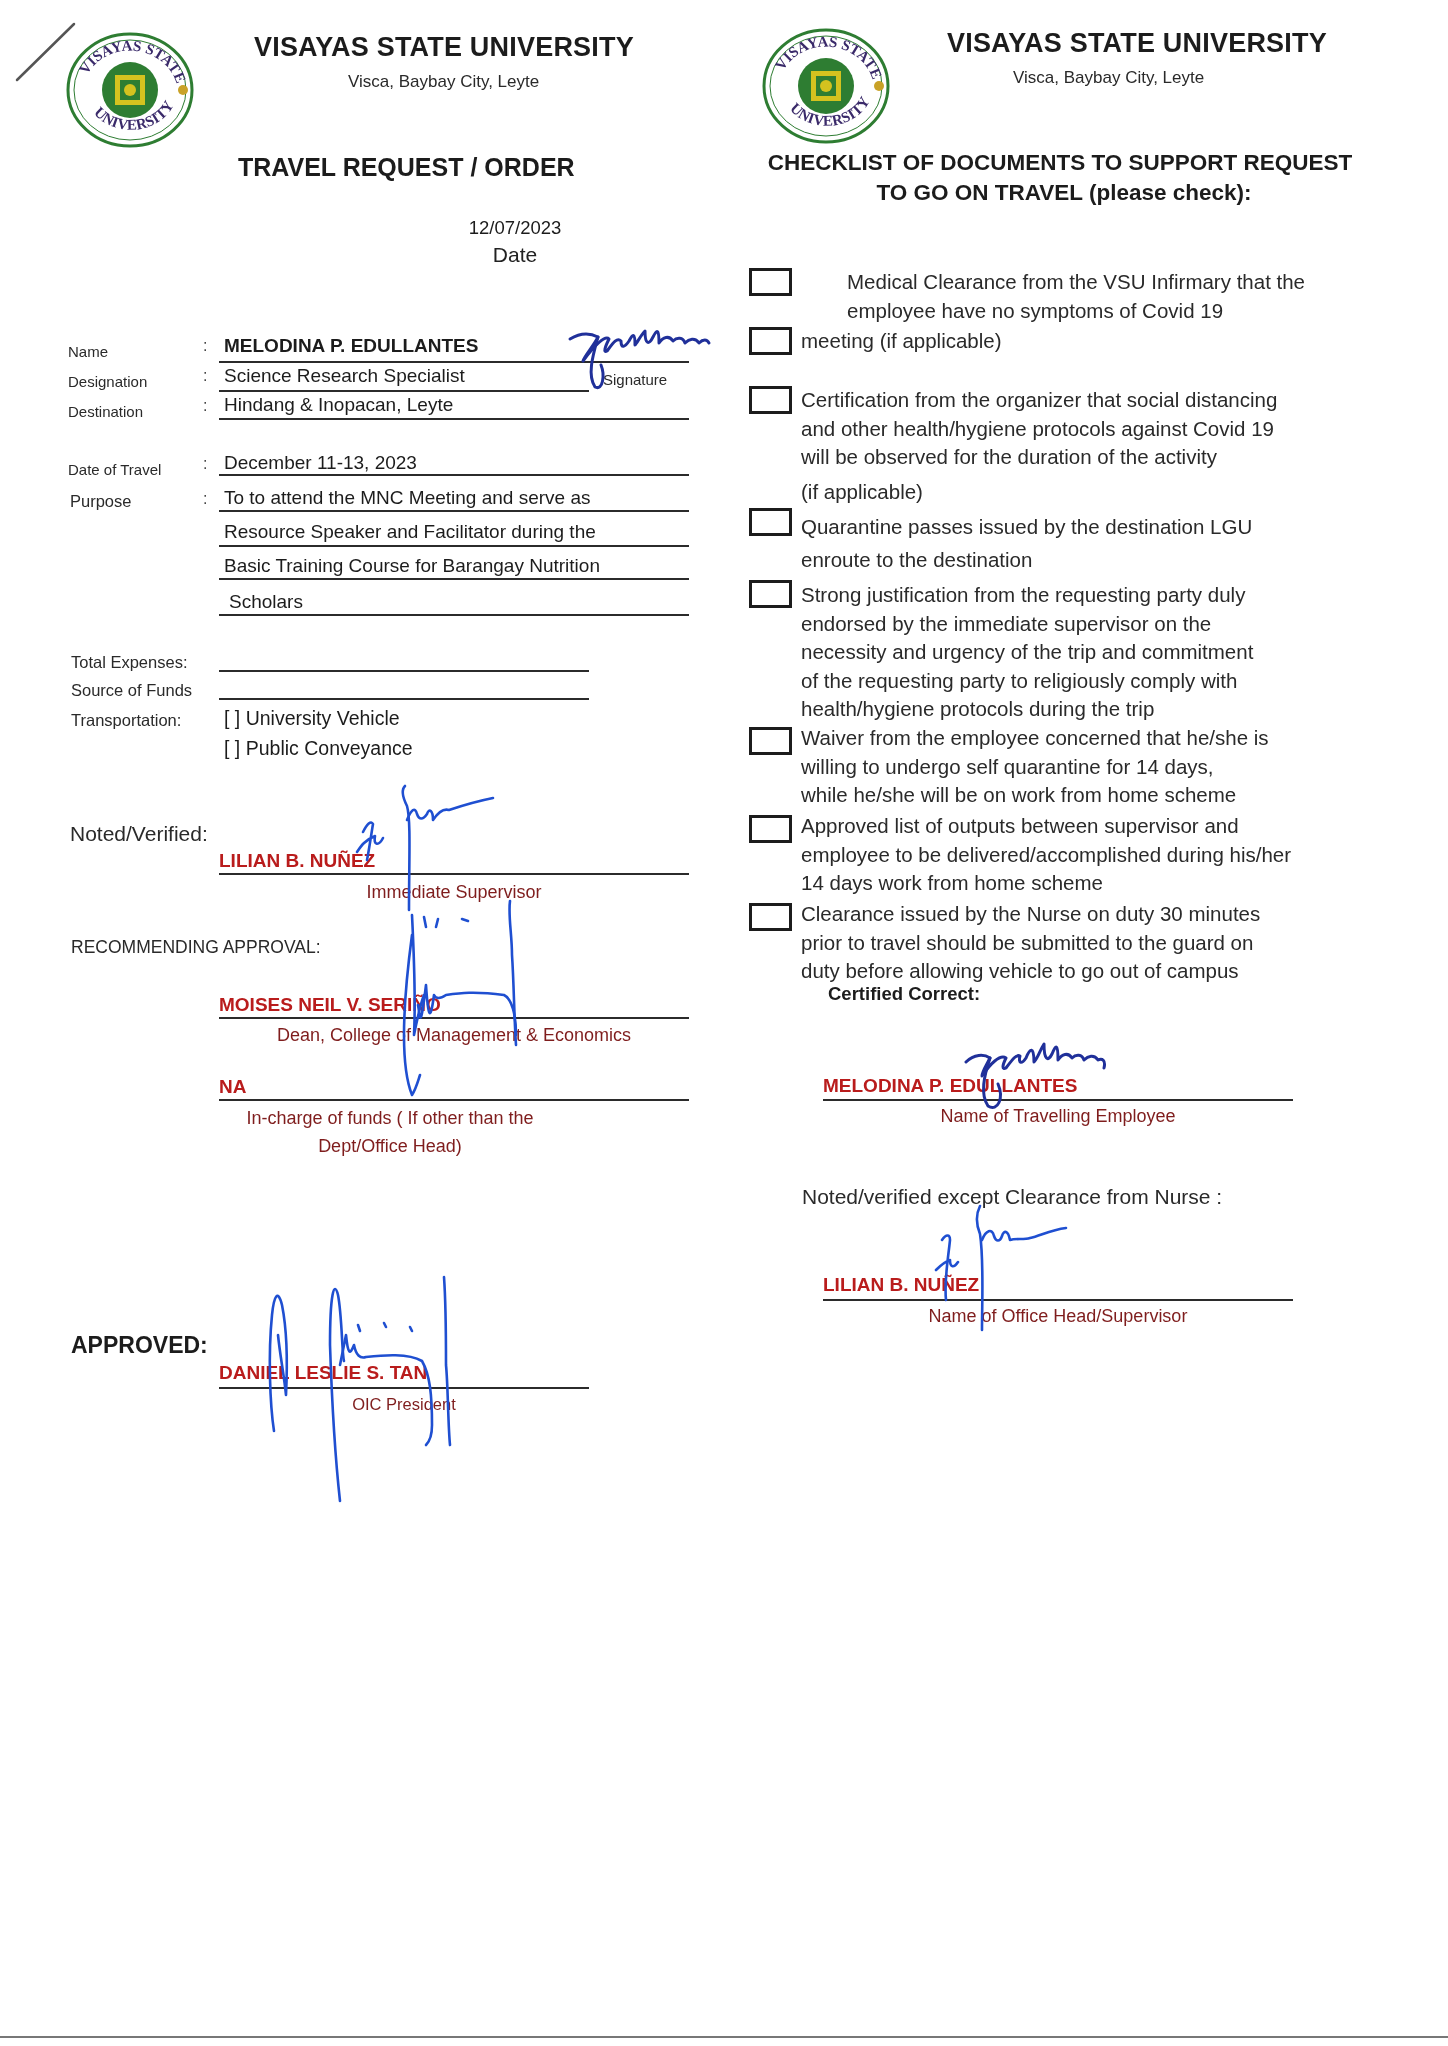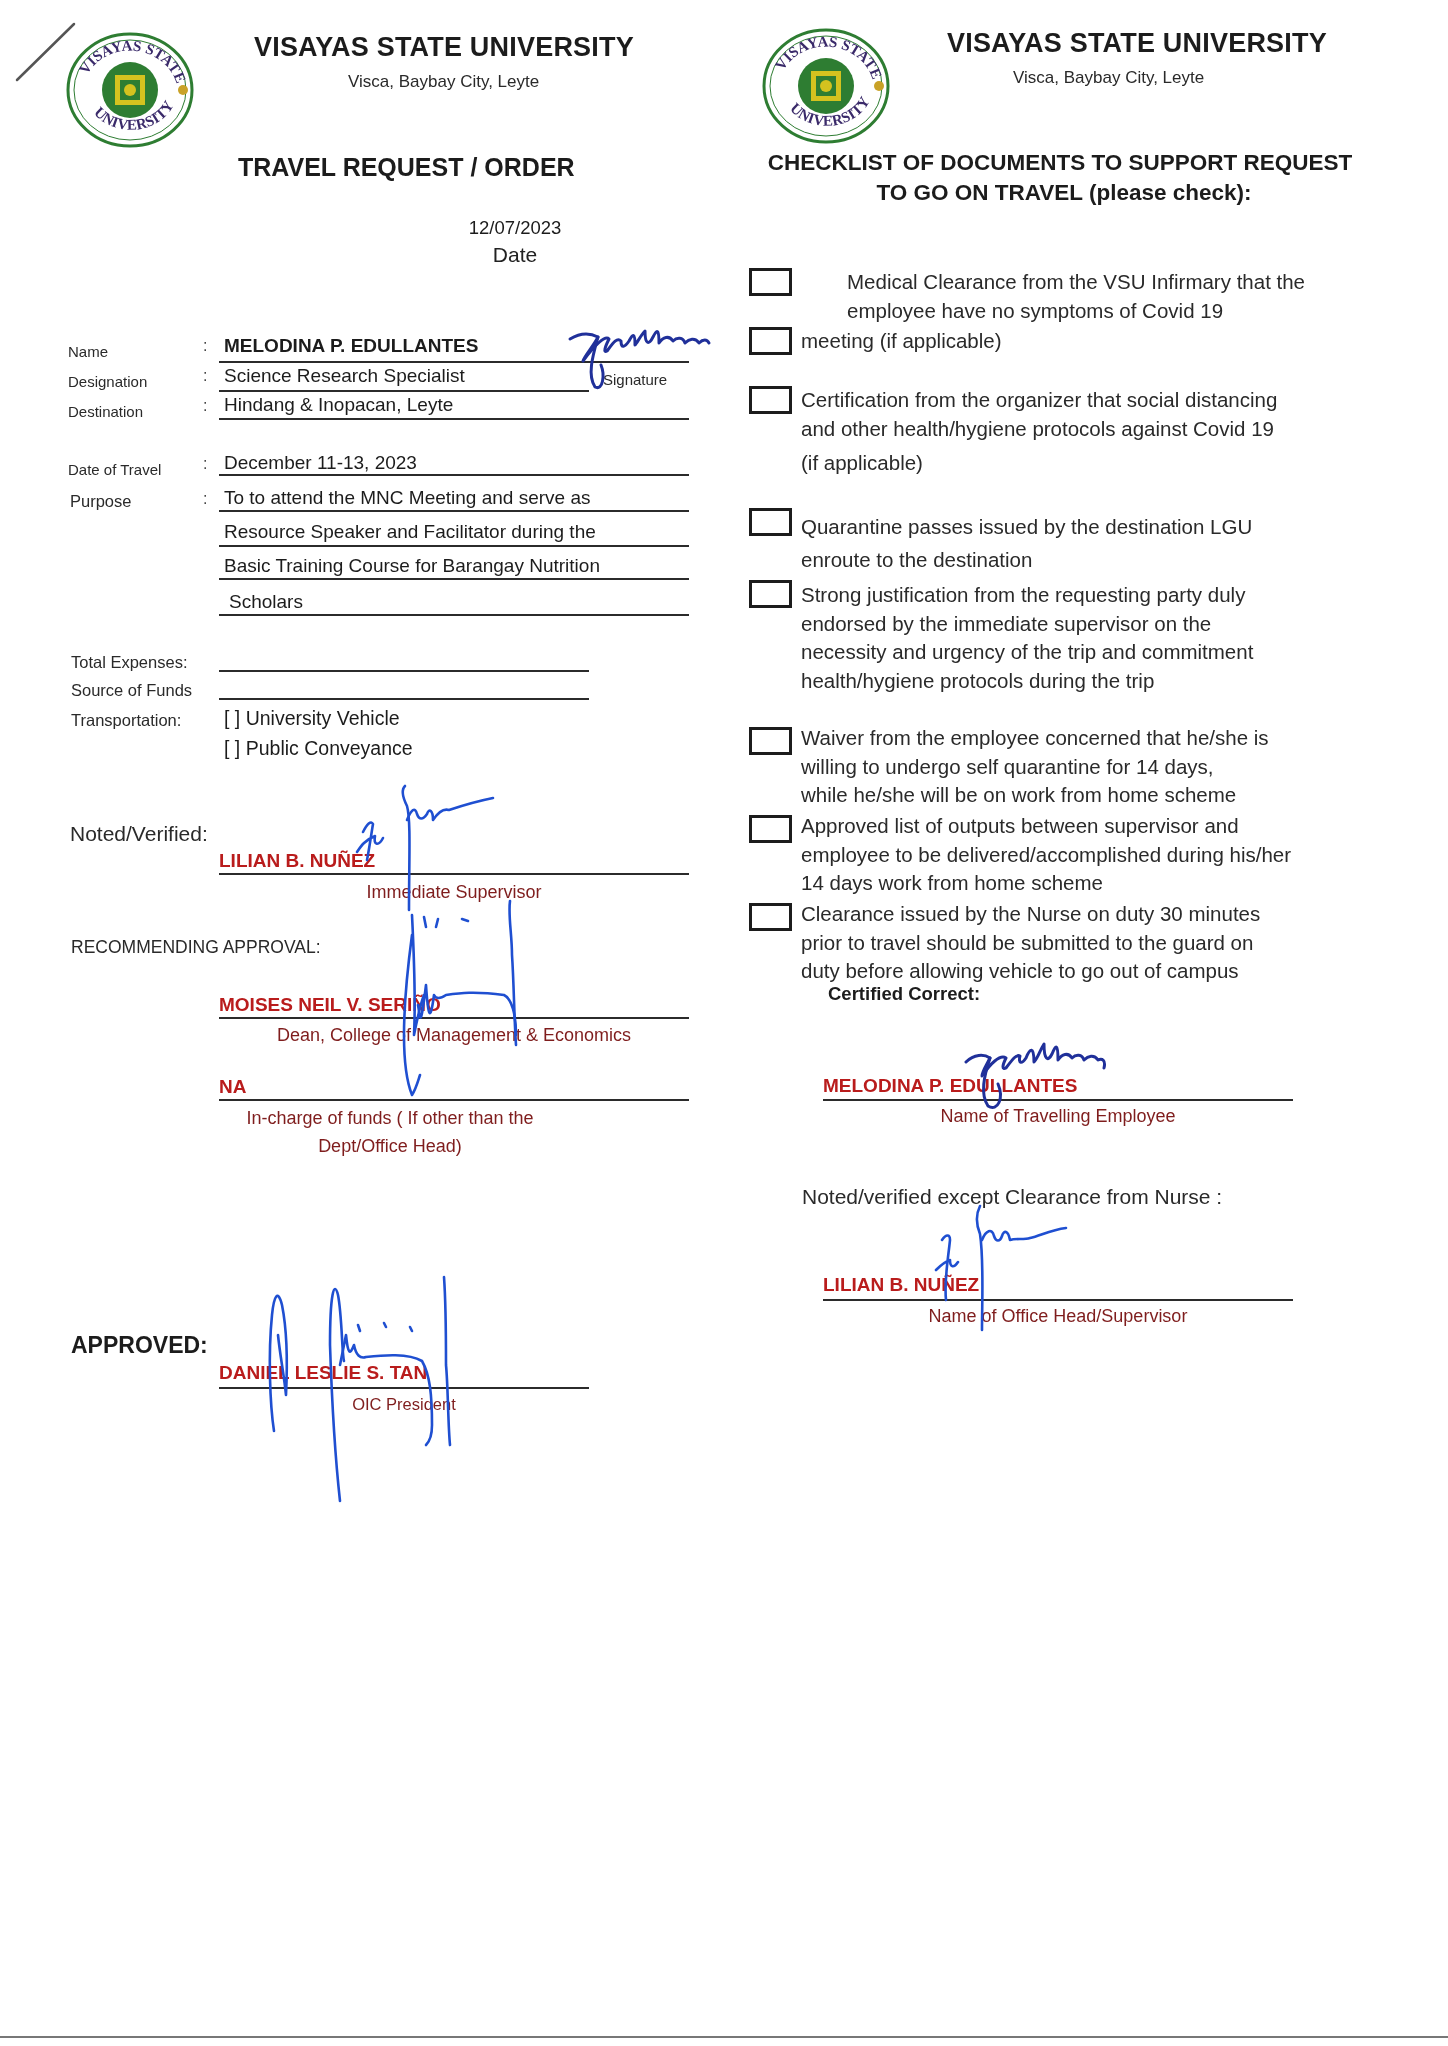--- a/index.html
+++ b/index.html
@@ -192,34 +192,36 @@
 
     <div class="checkbox" style="left:749px;top:327px;"></div>
     <div class="check-text" style="top:327px;">
       <div>meeting (if applicable)</div>
     </div>
 
     <div class="checkbox" style="left:749px;top:386px;"></div>
     <div class="check-text" style="top:386px;">
       <div>Certification from the organizer that social distancing</div>
       <div>and other health/hygiene protocols against Covid 19</div>
+      <div>will be observed for the duration of the activity</div>
       <div style="margin-top:6px;">(if applicable)</div>
     </div>
 
     <div class="checkbox" style="left:749px;top:508px;"></div>
     <div class="check-text" style="top:510px;line-height:33px;">
       <div>Quarantine passes issued by the destination LGU</div>
       <div>enroute to the destination</div>
     </div>
 
     <div class="checkbox" style="left:749px;top:580px;"></div>
     <div class="check-text" style="top:581px;">
       <div>Strong justification from the requesting party duly</div>
       <div>endorsed by the immediate supervisor on the</div>
       <div>necessity and urgency of the trip and commitment</div>
+      <div>of the requesting party to religiously comply with</div>
       <div>health/hygiene protocols during the trip</div>
     </div>
 
     <div class="checkbox" style="left:749px;top:727px;"></div>
     <div class="check-text" style="top:724px;">
       <div>Waiver from the employee concerned that he/she is</div>
       <div>willing to undergo self quarantine for 14 days,</div>
       <div>while he/she will be on work from home scheme</div>
     </div>
 

